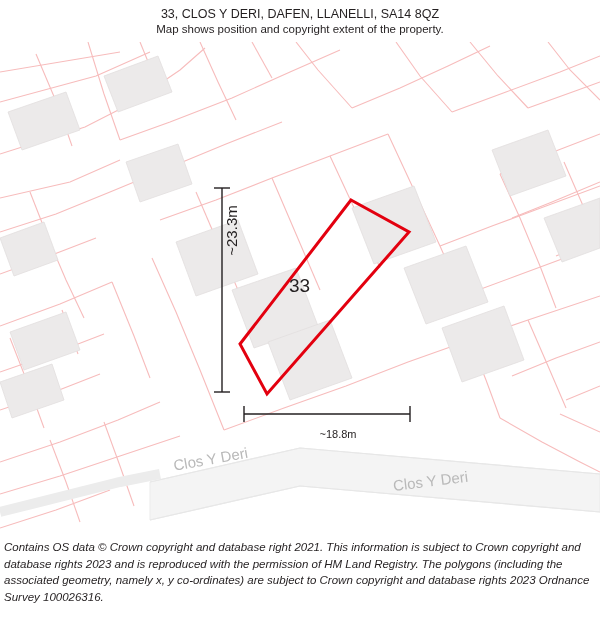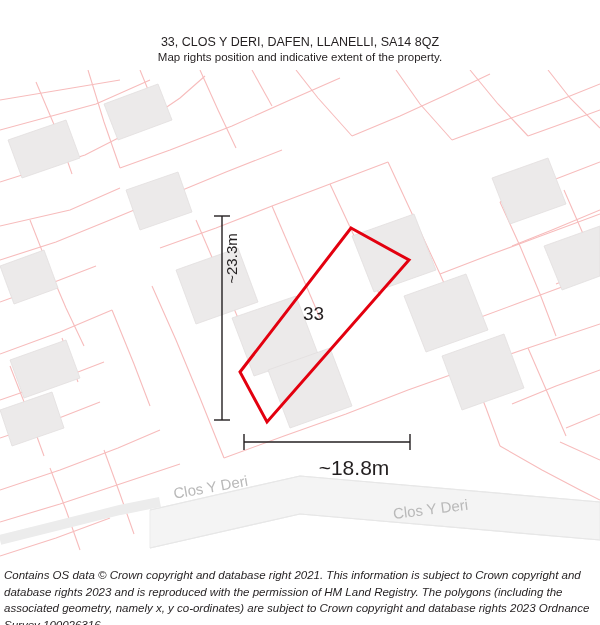--- a/index.html
+++ b/index.html
@@ -11,21 +11,20 @@
     height: 625px;
     background: #ffffff;
     font-family: "Liberation Sans", sans-serif;
     color: #231f20;
     overflow: hidden;
   }
   .page {
     position: relative;
     width: 600px;
     height: 568px;
-    margin-top: 28px;
   }
   
   .header {
     position: absolute;
     top: 0; left: 0;
     width: 600px;
     height: 42px;
     text-align: center;
     background: #ffffff;
   }
@@ -58,32 +57,32 @@
     position: absolute;
     left: 0;
     top: 104px;
     width: 600px;
     text-align: center;
     font-size: 20px;
     color: #231f20;
   }
   .plot-number {
     position: absolute;
-    left: 303px;
+    left: 289px;
     top: 233px;
     font-size: 19px;
     color: #231f20;
   }
   .dim-horizontal {
     position: absolute;
-    left: 274px;
+    left: 258px;
     top: 386px;
     width: 160px;
     text-align: center;
-    font-size: 21px;
+    font-size: 11px;
     color: #231f20;
   }
   .dim-vertical {
     position: absolute;
     left: 171px;
     top: 180px;
     width: 120px;
     text-align: center;
     font-size: 15px;
     color: #231f20;
@@ -125,21 +124,21 @@
     margin: 0;
   }
 </style>
 </head>
 <body>
 
 <div class="page">
 
   <div class="header">
     <div class="title">33, CLOS Y DERI, DAFEN, LLANELLI, SA14 8QZ</div>
-    <div class="subtitle">Map rights position and indicative extent of the property.</div>
+    <div class="subtitle">Map shows position and copyright extent of the property.</div>
   </div>
 
   <div class="map">
     <svg width="600" height="489" viewBox="0 0 600 489">
 
       <rect x="0" y="0" width="600" height="489" fill="#ffffff"></rect>
 
       <g stroke="#f7bcbc" stroke-width="1.1" fill="none">
 
         <path d="M0 30 L120 10"></path>

